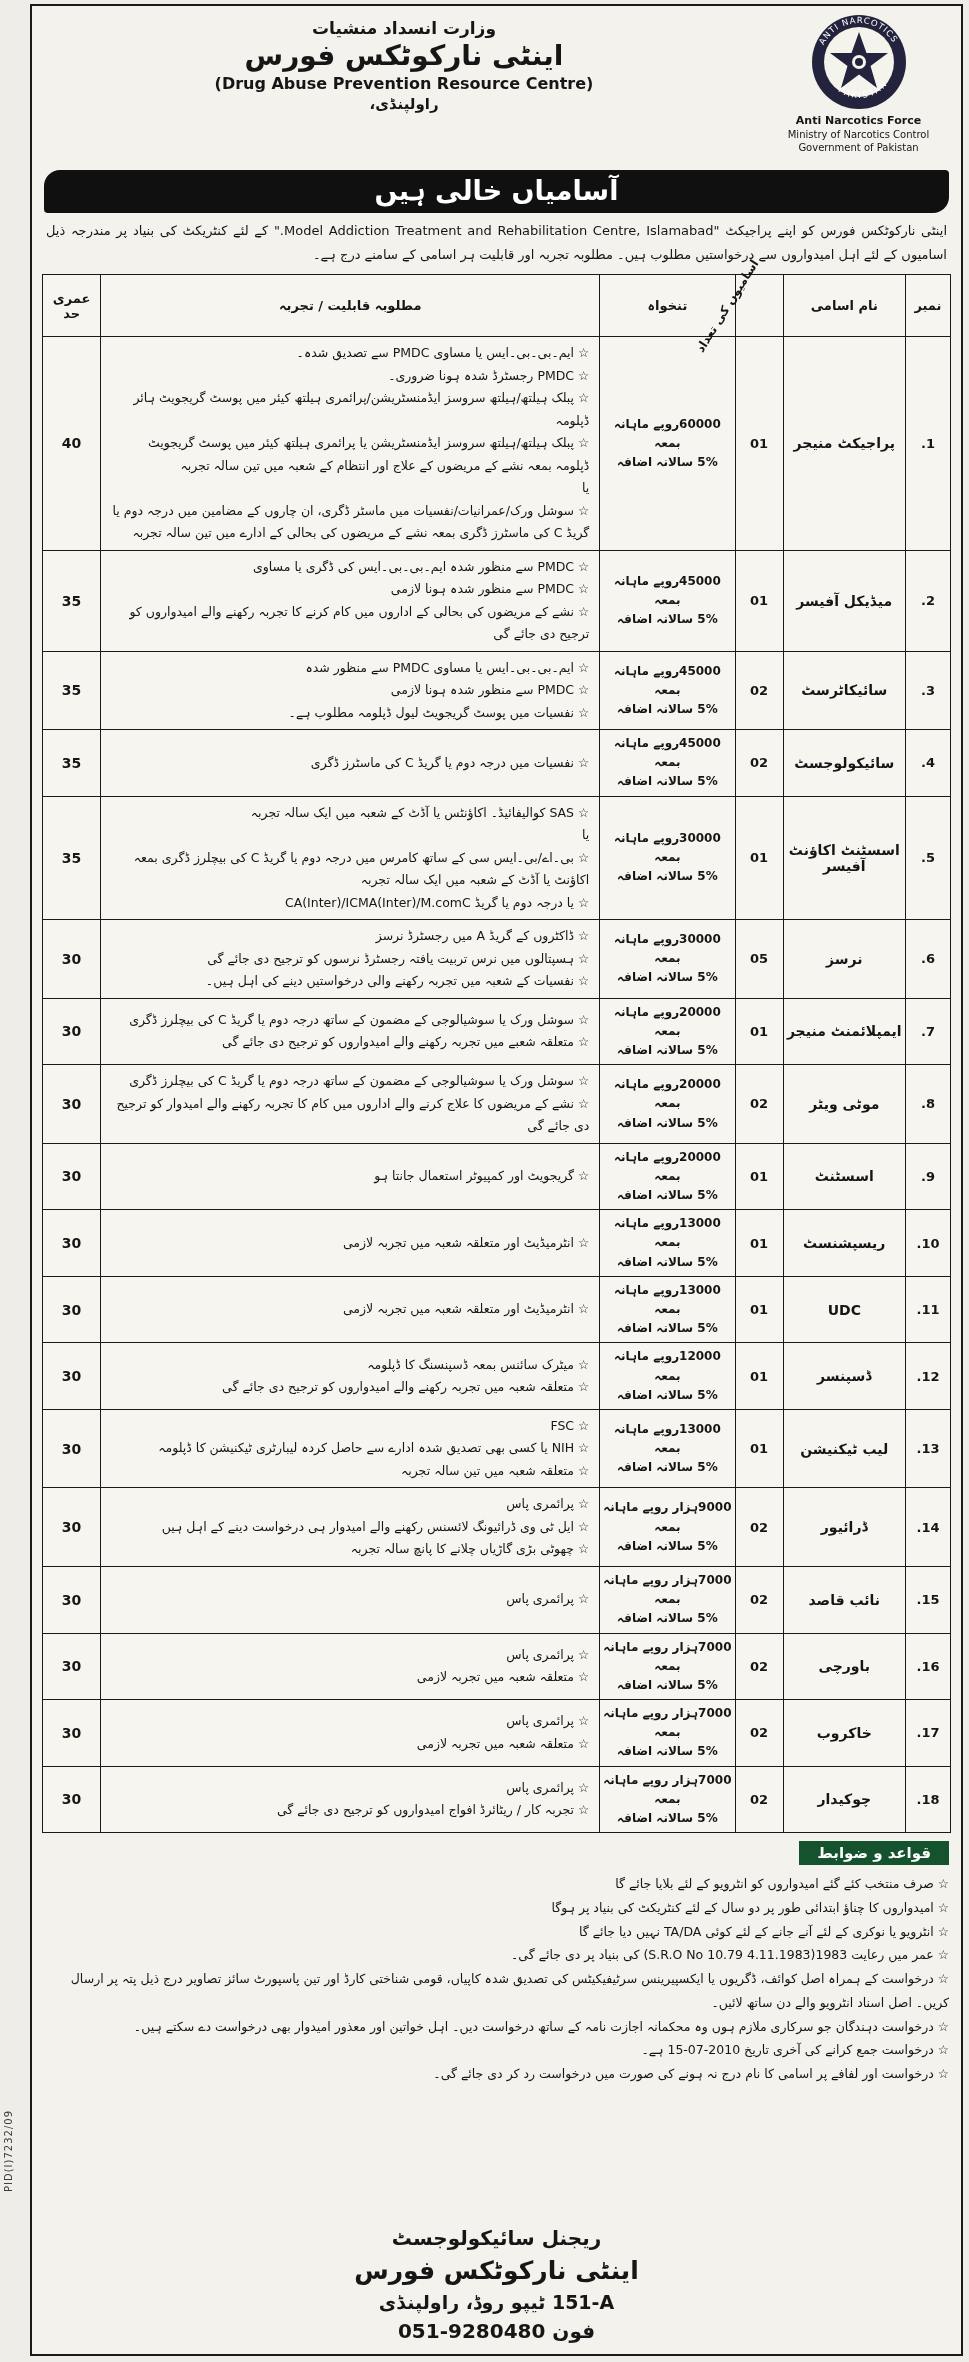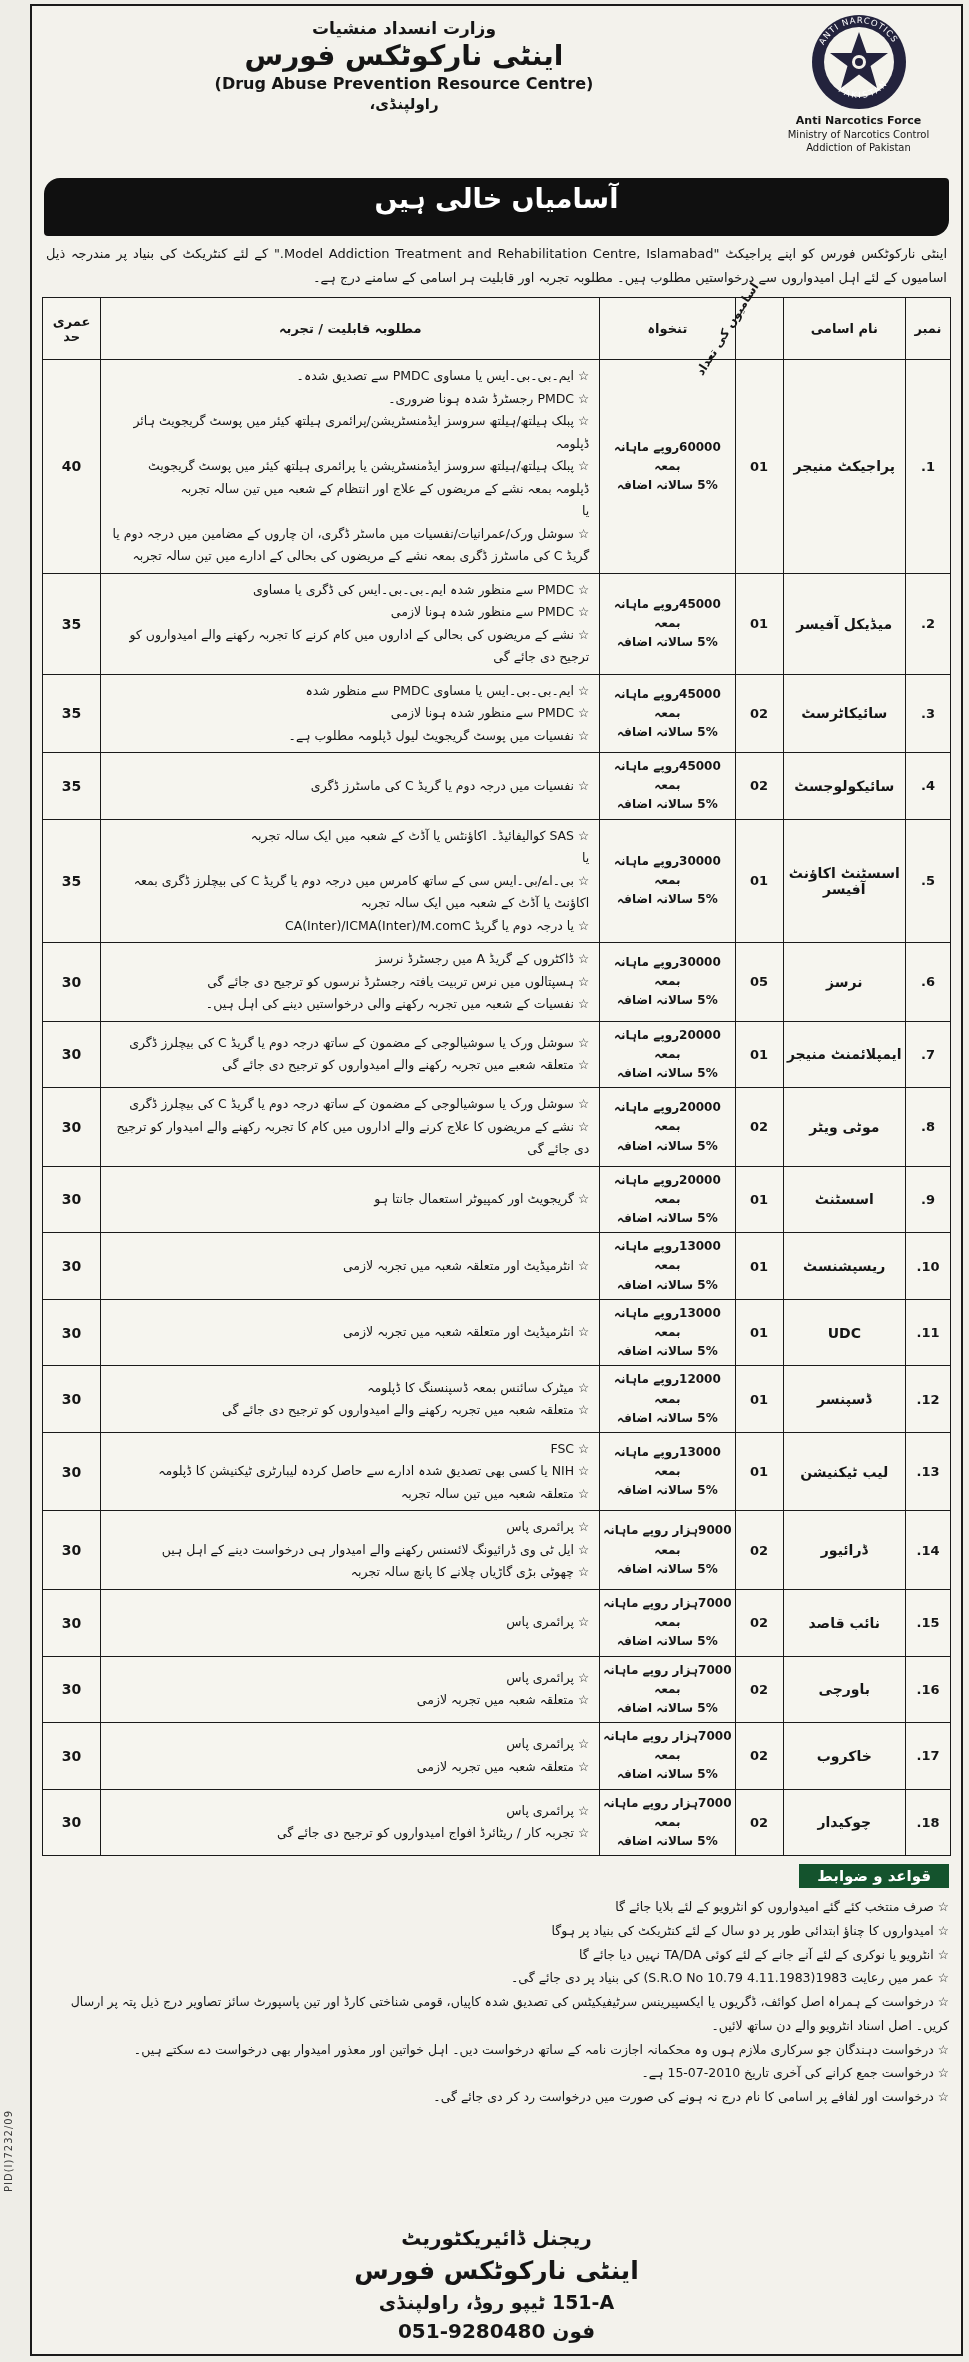--- a/index.html
+++ b/index.html
@@ -48,21 +48,21 @@
   .centre-en { font-size: 16px; font-weight: bold; }
   .city { font-size: 15px; font-weight: bold; margin-top: 2px; }
   .logo-col { width: 185px; text-align: center; padding: 2px 0 0; }
   .logo-col svg { display: block; margin: 0 auto; }
   .logo-caption { font-size: 10px; line-height: 1.3; margin-top: 2px; }
   .logo-caption .l1 { font-weight: bold; font-size: 11px; }
   
   .banner {
     background: #101010; color: #ffffff;
     text-align: center; font-size: 27px; font-weight: bold;
-    padding: 5px 0 22px; margin: 24px 2px 6px;
+    padding: 5px 0 7px; margin: 16px 2px 6px;
     border-radius: 16px 4px 16px 4px;
   }
   
   .intro {
     font-size: 13px; font-weight: 400; line-height: 1.8;
     text-align: justify; padding: 0 4px 8px;
   }
   
   table { width: 100%; border-collapse: collapse; table-layout: fixed; direction: rtl; }
   th, td { border: 1px solid #1a1a1a; vertical-align: middle; background: #f6f5ef; }
@@ -120,21 +120,21 @@
               <textPath href="#arcBot" startOffset="30%">PAKISTAN</textPath>
             </text>
             <polygon points="50,20 57.5,41 79,41 61.5,54 68,76 50,62.5 32,76 38.5,54 21,41 42.5,41" fill="#23233d"></polygon>
             <circle cx="50" cy="50" r="7" fill="#f4f3ec"></circle>
             <circle cx="50" cy="50" r="4" fill="#23233d"></circle>
           </svg>
         </span>
         <div class="logo-caption">
           <div class="l1">Anti Narcotics Force</div>
           <div>Ministry of Narcotics Control</div>
-          <div>Addiction of Pakistan</div>
+          <div>Government of Pakistan</div>
         </div>
       </div>
     </div>
 
     <div class="banner" dir="rtl">آسامیاں خالی ہیں</div>
 
     <div class="intro" dir="rtl">اینٹی نارکوٹکس فورس کو اپنے پراجیکٹ "Model Addiction Treatment and Rehabilitation Centre, Islamabad." کے لئے کنٹریکٹ کی بنیاد پر مندرجہ ذیل اسامیوں کے لئے اہل امیدواروں سے درخواستیں مطلوب ہیں۔ مطلوبہ تجربہ اور قابلیت ہر اسامی کے سامنے درج ہے۔</div>
 
     <table>
       <colgroup>
@@ -353,20 +353,20 @@
           <div class="rule-item">☆ انٹرویو یا نوکری کے لئے آنے جانے کے لئے کوئی TA/DA نہیں دیا جائے گا</div>
           <div class="rule-item">☆ عمر میں رعایت 1983(S.R.O No 10.79 ‎4.11.1983) کی بنیاد پر دی جائے گی۔</div>
           <div class="rule-item">☆ درخواست کے ہمراہ اصل کوائف، ڈگریوں یا ایکسپیرینس سرٹیفیکیٹس کی تصدیق شدہ کاپیاں، قومی شناختی کارڈ اور تین پاسپورٹ سائز تصاویر درج ذیل پتہ پر ارسال کریں۔ اصل اسناد انٹرویو والے دن ساتھ لائیں۔</div>
           <div class="rule-item">☆ درخواست دہندگان جو سرکاری ملازم ہوں وہ محکمانہ اجازت نامہ کے ساتھ درخواست دیں۔ اہل خواتین اور معذور امیدوار بھی درخواست دے سکتے ہیں۔</div>
           <div class="rule-item">☆ درخواست جمع کرانے کی آخری تاریخ ‎15-07-2010 ہے۔</div>
           <div class="rule-item">☆ درخواست اور لفافے پر اسامی کا نام درج نہ ہونے کی صورت میں درخواست رد کر دی جائے گی۔</div>
         </div>
     </div>
 
     <div class="footer" dir="rtl">
-      <div class="f1">ریجنل ڈائیریکٹوریٹ</div>
+      <div class="f1">ریجنل سائیکولوجسٹ</div>
       <div class="f2">اینٹی نارکوٹکس فورس</div>
       <div class="f3">‎151-A ٹیپو روڈ، راولپنڈی</div>
       <div class="f4">فون ‎051-9280480</div>
     </div>
 
   </div>
 </div>
 
 </body></html>

